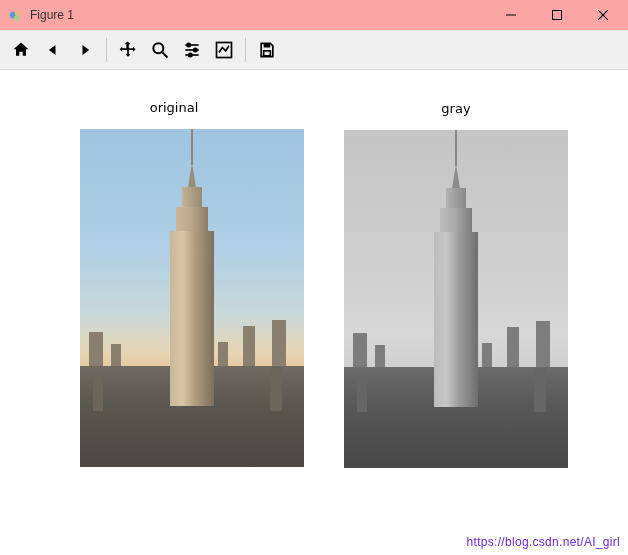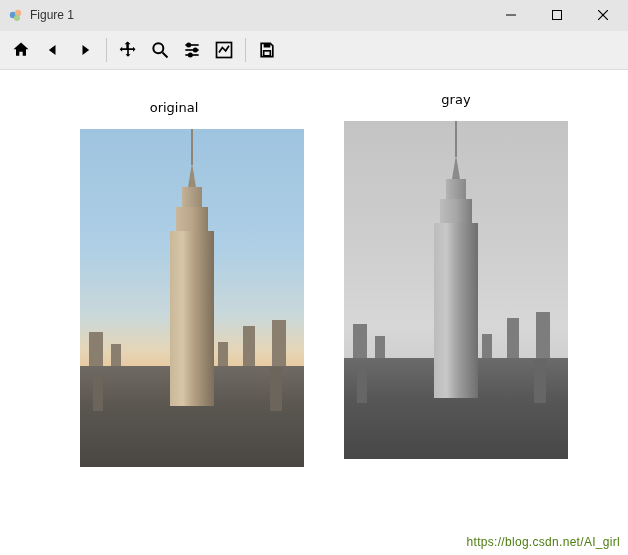--- a/index.html
+++ b/index.html
@@ -9,21 +9,21 @@
       font-family: "Segoe UI", Tahoma, sans-serif;
       background: #fff;
       overflow: hidden;
       position: relative;
     }
     .titlebar {
       height: 30px;
       display: flex;
       align-items: center;
       padding: 0 2px 0 8px;
-      background: #e5e5e5;
+      background: #fca5a5;
       font-size: 12px;
       color: #333;
     }
     .titlebar .app-icon {
       width: 16px; height: 16px;
       margin-right: 6px;
       display: inline-flex;
       align-items: center;
       justify-content: center;
     }
@@ -61,21 +61,21 @@
       position: relative;
       width: 100%;
       height: calc(100% - 70px);
       background: #fff;
     }
     .subplot {
       position: absolute;
       text-align: center;
     }
     .subplot-left { left: 80px; top: 30px; width: 188px; }
-    .subplot-right { left: 344px; top: 22px; width: 224px; }
+    .subplot-right { left: 344px; top: 31px; width: 224px; }
     .subplot-title {
       font-family: "DejaVu Sans", Arial, sans-serif;
       font-size: 13px;
       color: #000;
       margin-bottom: 14px;
       text-align: center;
     }
     .img-box {
       width: 224px; height: 338px;
       position: relative;
@@ -165,21 +165,21 @@
       position:absolute; bottom:90%; left:50%; transform:translateX(-50%);
       width:0;height:0;border-left:4px solid transparent;border-right:4px solid transparent;
       border-bottom:24px solid #8b8b8b;
     }
     .gtower .antenna {
       position:absolute; bottom:calc(90% + 22px); left:50%; transform:translateX(-50%);
       width:2px; height:40px; background:#858585;
     }
     .watermark {
       position:absolute; right:8px; bottom:6px;
-      font-size:12px; color:#4d7c0f; font-family: Arial, sans-serif;
+      font-size:12px; color:#6d28d9; font-family: Arial, sans-serif;
       letter-spacing:0.3px;
       text-align:center;
     }
   </style>
 </head>
 <body>
 
 <div class="titlebar">
   <span class="app-icon">
     <svg width="14" height="14" viewBox="0 0 14 14">

